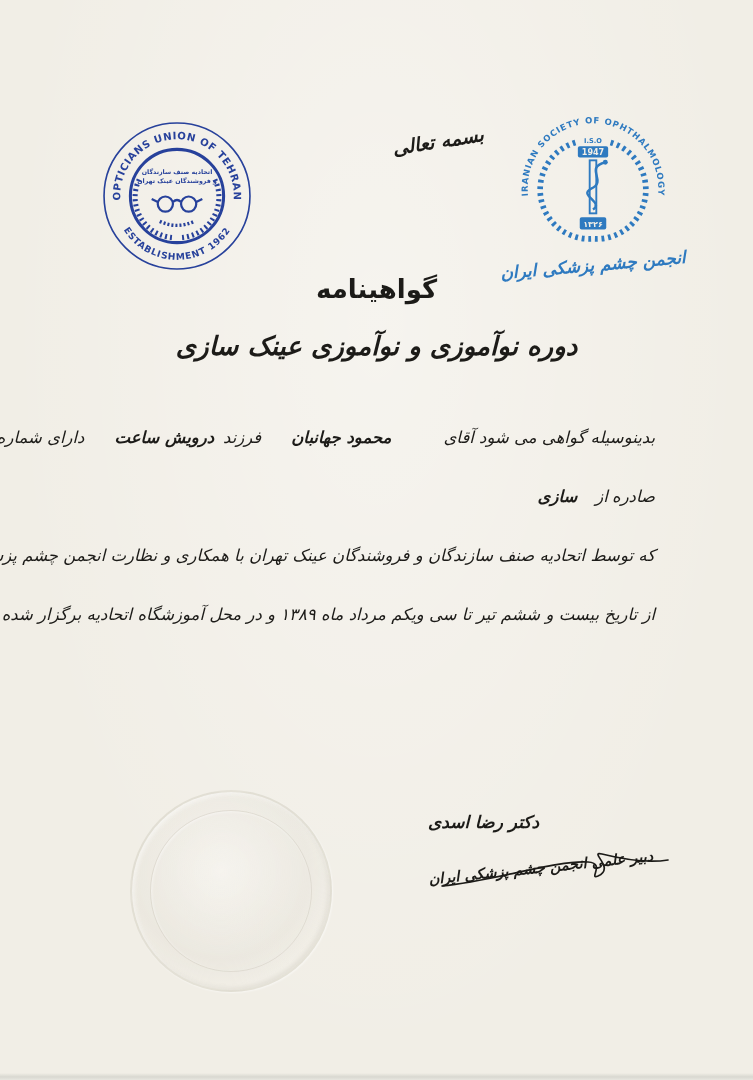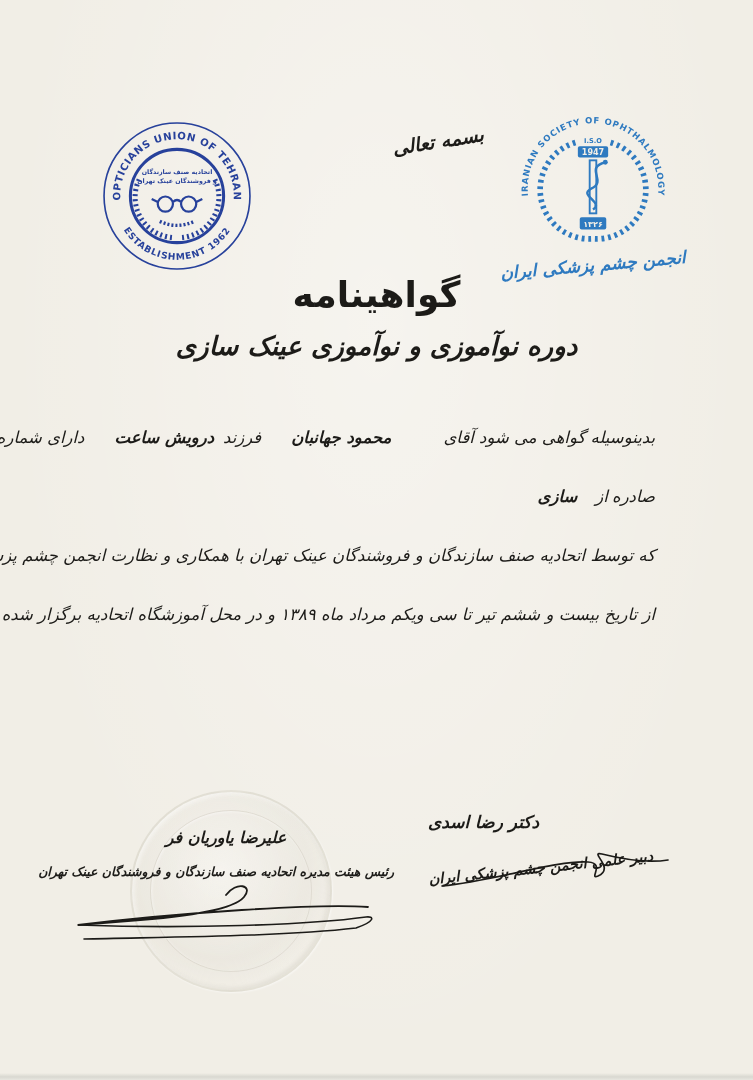--- a/index.html
+++ b/index.html
@@ -34,21 +34,21 @@
   .right-seal-name{
     margin-top:0px;
     font-size:17px;font-weight:bold;font-style:italic;
     color:#2e7ac0;direction:rtl;transform:rotate(-5deg);
     white-space:nowrap;
   }
 
   
   .title{
     position:absolute;top:274px;left:0;right:0;
-    text-align:center;font-size:36px;font-weight:bold;
+    text-align:center;font-size:26px;font-weight:bold;
     letter-spacing:1px;direction:rtl;
   }
   .subtitle{
     position:absolute;top:331px;left:0;right:0;
     text-align:center;font-size:26px;font-weight:600;font-style:italic;
     direction:rtl;
   }
 
   
   .body-text{
@@ -201,23 +201,15 @@
   <div class="emboss-seal"></div>
 
   <div class="sig-right">
     <div class="sig-name">دکتر رضا اسدی</div>
     <svg class="scrawl" width="236" height="58" viewBox="0 0 236 58">
       <path d="M 4,40 C 60,34 118,14 150,16 C 168,17 150,34 160,30 C 178,22 150,5 164,8 C 176,11 205,18 230,14" fill="none" stroke="#1c1b18" stroke-width="1.7" stroke-linecap="round"></path>
     </svg>
     <div class="sig-title">دبیر علمی انجمن چشم پزشکی ایران</div>
   </div>
 
-  <div class="sig-left">
-    <div class="sig-name">علیرضا یاوریان فر</div>
-    <div class="sig-title">رئیس هیئت مدیره اتحادیه صنف سازندگان و فروشندگان عینک تهران</div>
-    <svg class="scrawl" width="316" height="62" viewBox="0 0 316 62">
-      <path d="M 158,14 C 168,0 186,4 176,16 C 166,28 120,36 60,40 L 10,44 C 110,32 250,22 300,26" fill="none" stroke="#1c1b18" stroke-width="1.8" stroke-linecap="round"></path>
-      <path d="M 10,44 C 120,48 240,44 298,36 C 306,35 308,40 288,47 C 210,56 90,56 16,58" fill="none" stroke="#1c1b18" stroke-width="1.6" stroke-linecap="round"></path>
-    </svg>
-  </div>
 
   <div class="page-bottom-edge"></div>
 </div>
 
 </body></html>

